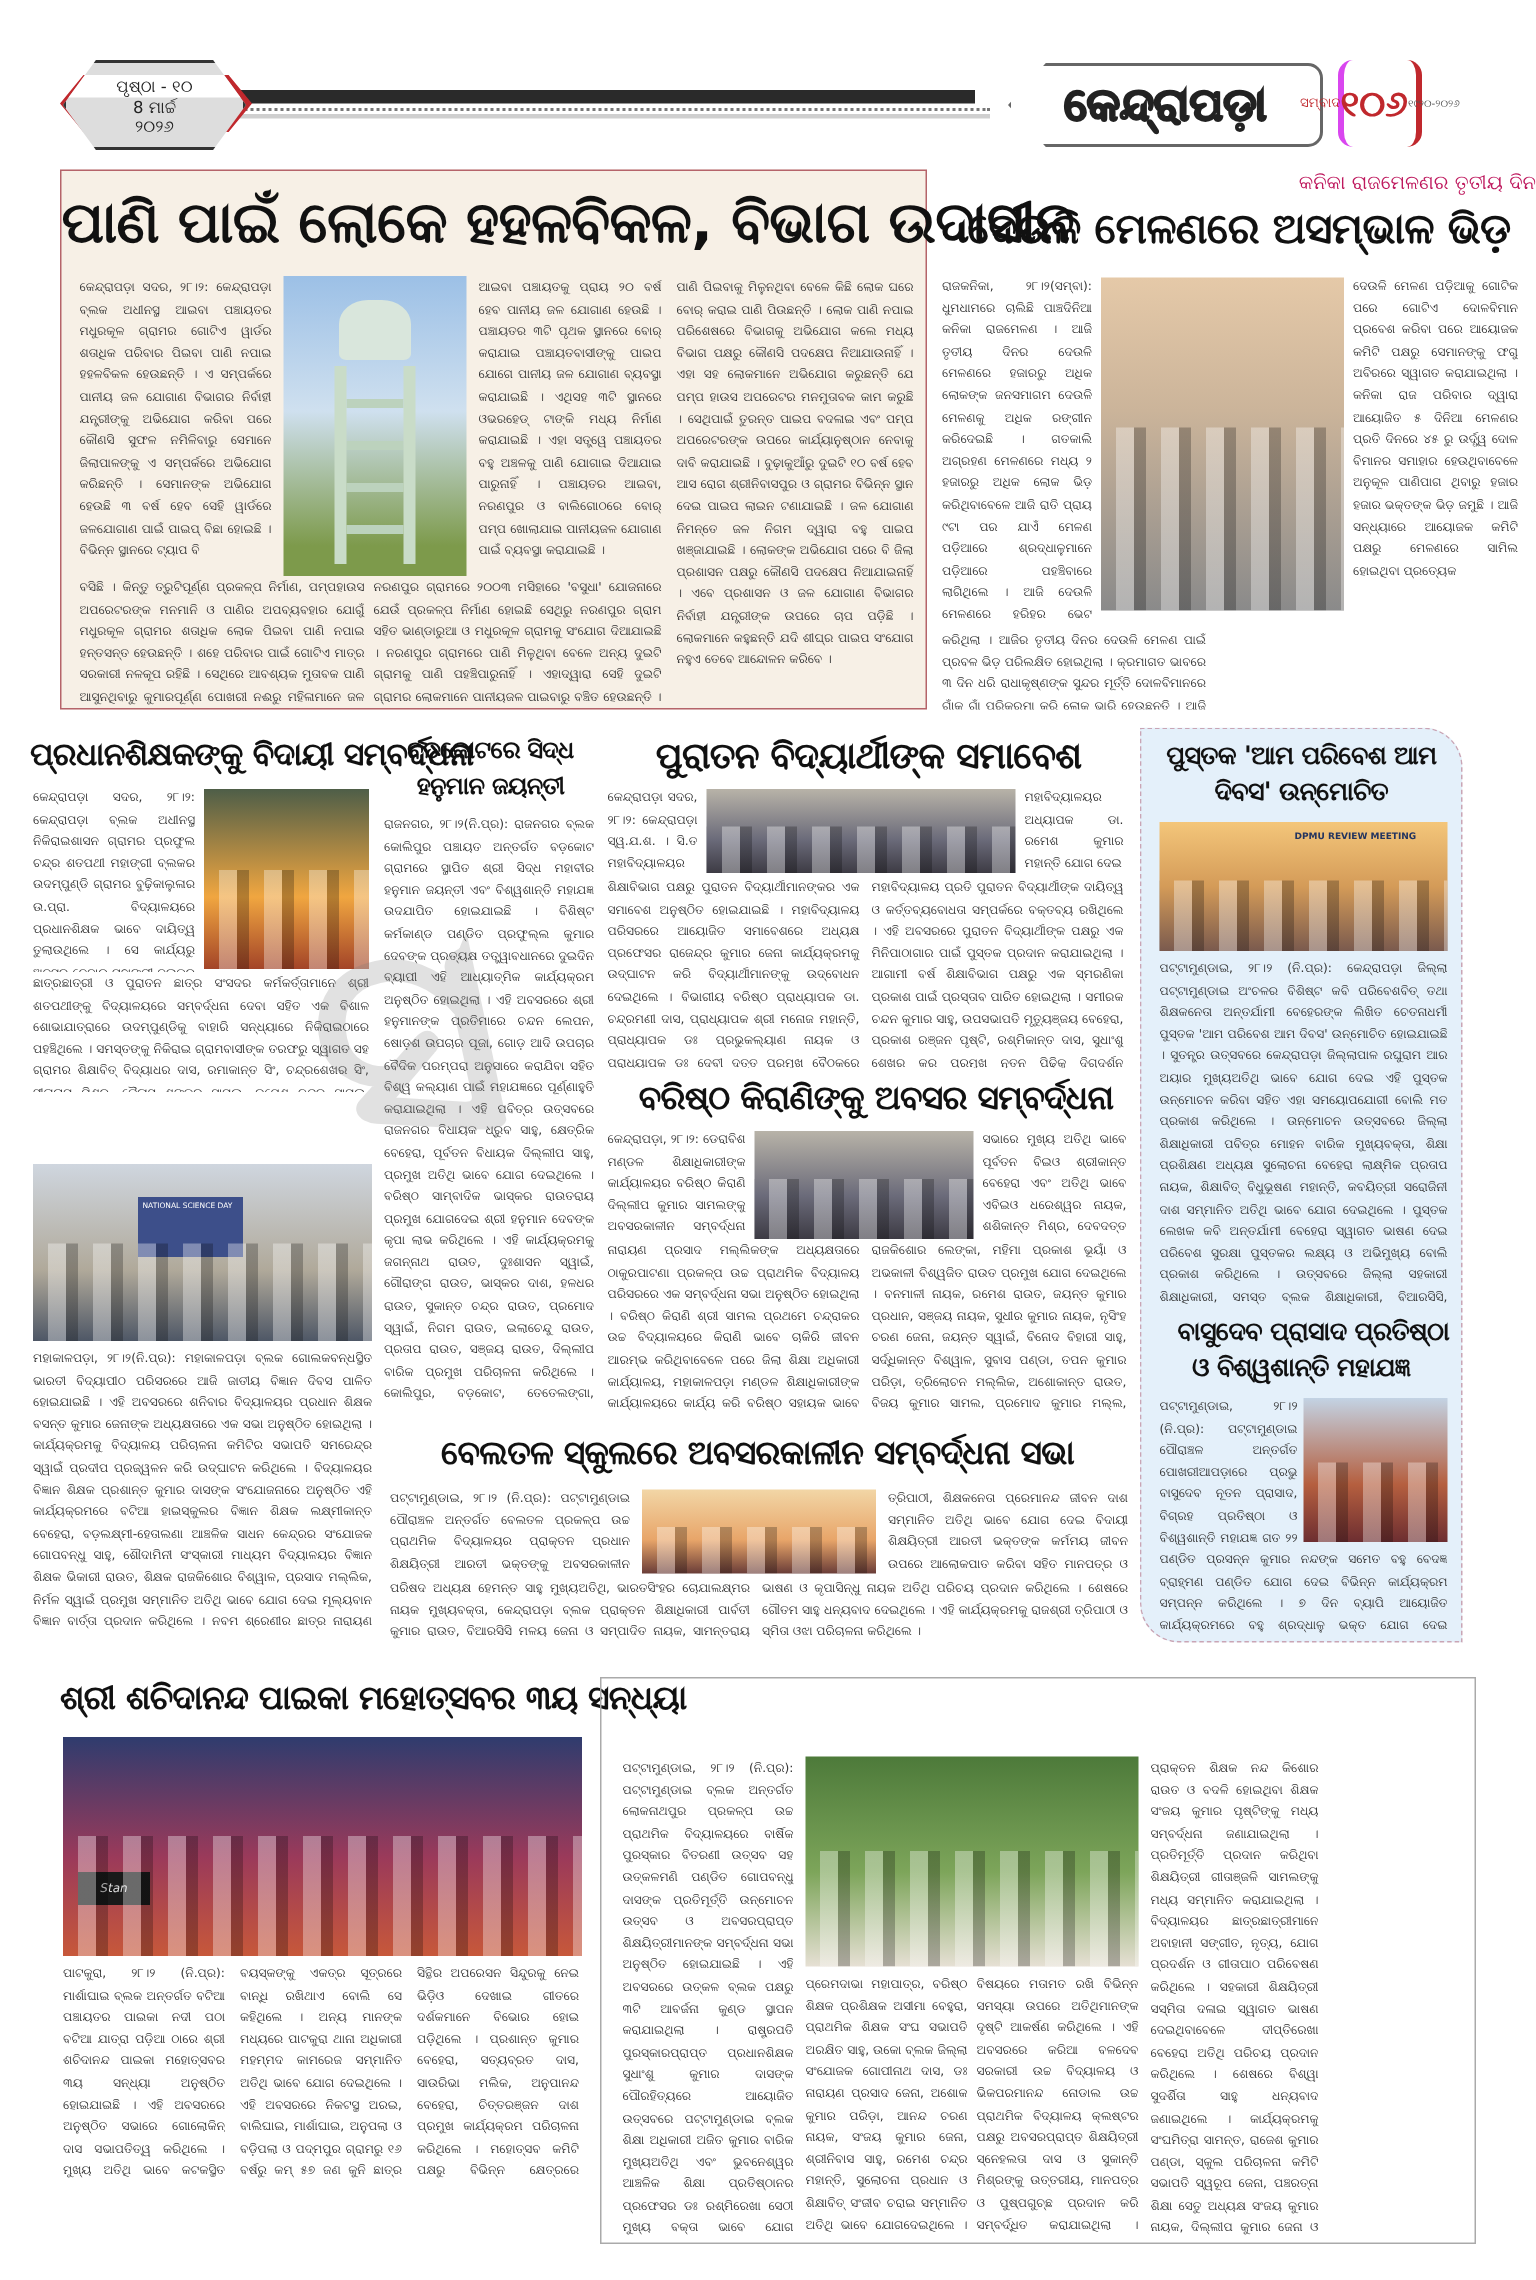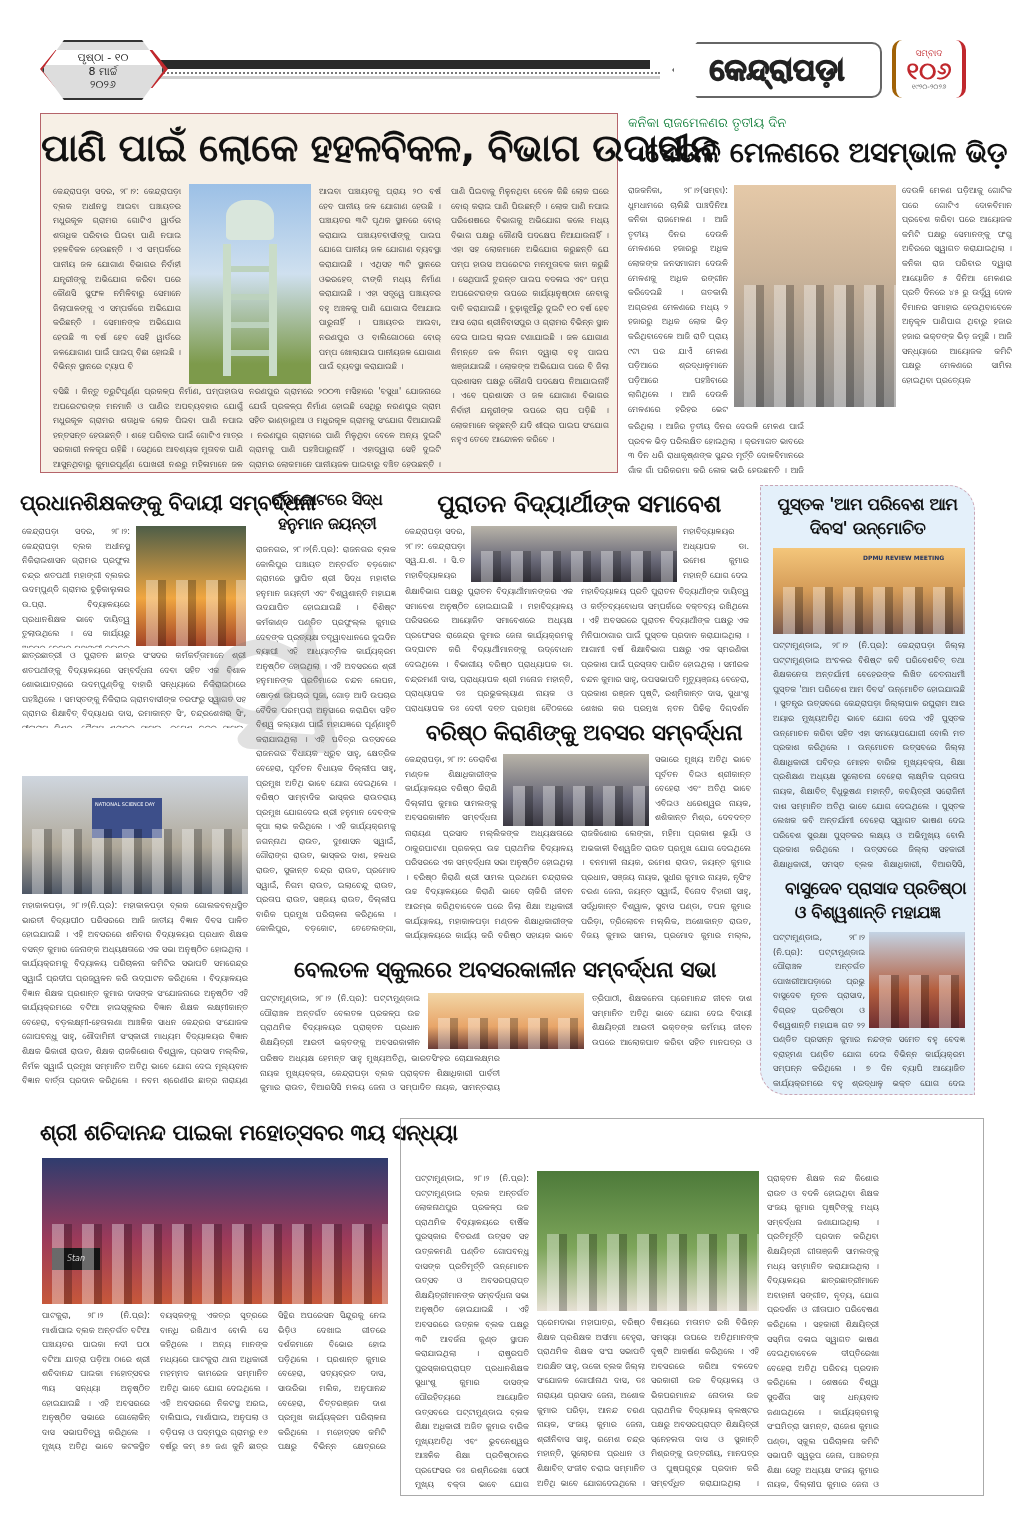--- a/index.html
+++ b/index.html
@@ -8,29 +8,29 @@
 .abs{position:absolute}
 
 .mast-line{left:160px;top:60px;width:490px;height:9px;background:#2a2a2a}
 .mast-dots{left:160px;top:72px;width:500px;height:3px;border-top:2px dotted #777}
 .mast-gray{left:160px;top:76px;width:500px;height:3px;background:#cfcfcf}
 .pagebadge{left:42px;top:40px;width:122px;height:60px;background:#ddd;border:2px solid #333;clip-path:polygon(18% 0,82% 0,100% 50%,82% 100%,18% 100%,0 50%);display:flex;flex-direction:column;align-items:center;justify-content:center;font-size:11px;line-height:13px;text-align:center}
 .pagebadge-red-l{left:40px;top:50px;width:26px;height:38px;background:#c0282d;clip-path:polygon(60% 0,100% 0,40% 50%,100% 100%,60% 100%,0 50%)}
 .pagebadge-red-r{left:142px;top:50px;width:26px;height:38px;background:#c0282d;clip-path:polygon(0 0,40% 0,100% 50%,40% 100%,0 100%,60% 50%)}
 .pagebadge .top{background:#fff;width:100%;padding:1px 0}
 .section-tag{left:672px;top:42px;width:210px;height:56px;border:2px solid #666;border-radius:4px 10px 10px 4px;clip-path:polygon(12% 0,100% 0,100% 100%,12% 100%,0 50%);display:flex;align-items:center;justify-content:center;font-size:30px;font-weight:bold;color:#fff;-webkit-text-stroke:1.5px #222;background:#fff}
-.anniv{left:892px;top:40px;width:74px;height:58px;border-left:4px solid #a16207;border-right:4px solid #c0282d;border-radius:10px;display:flex;flex-direction:column;align-items:center;justify-content:center;color:#c0282d;font-size:9px}
+.anniv{left:892px;top:40px;width:56px;height:58px;border-left:4px solid #d946ef;border-right:4px solid #c0282d;border-radius:10px;display:flex;flex-direction:row;align-items:center;justify-content:center;color:#c0282d;font-size:9px}
 .anniv .big{font-size:24px;font-weight:bold;line-height:24px}
 
 .box{position:absolute}
 .boxed{border:1px solid #b5646a}
 .beige{background:#f7f0e6}
 .bluebox{background:#e4f0fa;border:1px dashed #c9a5b5;border-radius:0 26px 0 26px}
 .headline{font-weight:bold;color:#111;white-space:nowrap;text-align:center;letter-spacing:-0.5px}
-.kicker{font-size:13px;color:#15803d;text-align:left}
+.kicker{font-size:13px;color:#be185d;text-align:right}
 .col{font-size:8.2px;line-height:14.6px;color:#333;text-align:justify;overflow:hidden}
 .photo{position:absolute;overflow:hidden}
 .ph-tank{background:linear-gradient(#9cc0e6 0,#cfe0ef 45%,#7d9a4b 90%)}
 .tank-top{position:absolute;left:30%;top:8%;width:40%;height:20%;background:#d9e6dc;border-radius:40% 40% 10% 10%}
 .tank-legs{position:absolute;left:28%;top:30%;width:44%;height:66%;border-left:8px solid #c9dcc8;border-right:8px solid #c9dcc8;background:repeating-linear-gradient(#0000 0 22px,#bcd2bd 22px 28px)}
 .ph-rath{background:linear-gradient(#e5c9a8,#cbb49a 40%,#8a8a8a)}
 .ph-festival{background:linear-gradient(#4e5e48,#f0a640 60%,#a34428)}
 .ph-class{background:linear-gradient(#cfd6df,#b0a99a 60%,#4e5766)}
 .ph-group{background:linear-gradient(#b8b3a8,#6b6b7a 60%,#3d3b44)}
 .ph-meet{background:linear-gradient(#f4c67a,#d49b58 50%,#7a5a4e)}
@@ -151,20 +151,21 @@
 </div>
 
 <div class="box" style="left:256px;top:955px;width:498px;height:140px">
   <div class="headline" style="position:absolute;left:0;right:0;top:0;font-size:22px;line-height:30px">ବେଲତଳ ସ୍କୁଲରେ ଅବସରକାଳୀନ ସମ୍ବର୍ଦ୍ଧନା ସଭା</div>
   <div class="col" style="position:absolute;left:4px;top:36px;width:160px;height:60px">ପଟ୍ଟାମୁଣ୍ଡାଇ, ୨୮।୨ (ନି.ପ୍ର): ପଟ୍ଟାମୁଣ୍ଡାଇ ପୌରାଞ୍ଚଳ ଅନ୍ତର୍ଗତ ବେଲତଳ ପ୍ରକଳ୍ପ ଉଚ୍ଚ ପ୍ରାଥମିକ ବିଦ୍ୟାଳୟର ପ୍ରାକ୍ତନ ପ୍ରଧାନ ଶିକ୍ଷୟିତ୍ରୀ ଆରତୀ ଭକ୍ତଙ୍କୁ ଅବସରକାଳୀନ ସମ୍ବର୍ଦ୍ଧନା ଜ୍ଞାପନ କରାଯାଇଛି । ପ୍ରଧାନଶିକ୍ଷକ ବିଶ୍ୱରଞ୍ଜନ ଦାଶଙ୍କ ପୌରହିତ୍ୟରେ ଆୟୋଜିତ ସମ୍ବର୍ଦ୍ଧନା ସଭାରେ ପଟ୍ଟାମୁଣ୍ଡାଇ ପୌର</div>
   <div class="photo ph-stage" style="left:172px;top:38px;width:156px;height:56px">
       <div class="people"></div>
     </div>
   <div class="col" style="position:absolute;left:336px;top:36px;width:160px;height:60px">ତ୍ରିପାଠୀ, ଶିକ୍ଷକନେତା ପ୍ରେମାନନ୍ଦ ଜୀବନ ଦାଶ ସମ୍ମାନିତ ଅତିଥି ଭାବେ ଯୋଗ ଦେଇ ବିଦାୟୀ ଶିକ୍ଷୟିତ୍ରୀ ଆରତୀ ଭକ୍ତଙ୍କ କର୍ମମୟ ଜୀବନ ଉପରେ ଆଲୋକପାତ କରିବା ସହିତ ମାନପତ୍ର ଓ ଉପଢୌକନ ପ୍ରଦାନ କରି ବିଦାୟ ସମ୍ବର୍ଦ୍ଧନା ଜ୍ଞାପନ କରିଥିଲେ । ସହକାରୀ ଶିକ୍ଷୟିତ୍ରୀ ରତ୍ନା ଦାସ ସ୍ୱାଗତ</div>
   <div class="col" style="position:absolute;left:4px;top:96px;width:240px;height:42px">ପରିଷଦ ଅଧ୍ୟକ୍ଷ ହେମନ୍ତ ସାହୁ ମୁଖ୍ୟଅତିଥି, ଭାରତସିଂହର ଚୋଯାଲକ୍ଷ୍ମର ନାୟକ ମୁଖ୍ୟବକ୍ତା, କେନ୍ଦ୍ରାପଡ଼ା ବ୍ଲକ ପ୍ରାକ୍ତନ ଶିକ୍ଷାଧିକାରୀ ପାର୍ବତୀ କୁମାର ରାଉତ, ବିଆରସିସି ମଳୟ ଜେନା ଓ ସମ୍ପାଦିତ ନାୟକ, ସାମନ୍ତରାୟ ଗୋପାଳ</div>
+  <div class="col" style="position:absolute;left:252px;top:96px;width:244px;height:42px">ଭାଷଣ ଓ କୃପାସିନ୍ଧୁ ନାୟକ ଅତିଥି ପରିଚୟ ପ୍ରଦାନ କରିଥିଲେ । ଶେଷରେ ଗୌତମ ସାହୁ ଧନ୍ୟବାଦ ଦେଇଥିଲେ । ଏହି କାର୍ଯ୍ୟକ୍ରମକୁ ରାଜଶ୍ରୀ ତ୍ରିପାଠୀ ଓ ସ୍ମିତା ଓଝା ପରିଚାଳନା କରିଥିଲେ ।</div>
 </div>
 
 <div class="box" style="left:40px;top:1118px;width:350px;height:340px">
   <div class="headline" style="position:absolute;left:0;right:0;top:0;font-size:22px;line-height:30px">ଶ୍ରୀ ଶଚିଦାନନ୍ଦ ପାଇକା ମହୋତ୍ସବର ୩ୟ ସନ୍ଧ୍ୟା</div>
   <div class="photo ph-event" style="left:2px;top:40px;width:346px;height:146px">
     <div style="position:absolute;left:10px;top:90px;width:48px;height:22px;background:#1a1a1a;color:#ddd;font-size:8px;font-style:italic;text-align:center;line-height:22px">Stan</div>
     <div class="people"></div>
   </div>
   <div class="col" style="position:absolute;left:2px;top:190px;width:108px;height:148px">ପାଟକୁରା, ୨୮।୨ (ନି.ପ୍ର): ମାର୍ଶାଘାଇ ବ୍ଲକ ଅନ୍ତର୍ଗତ ବଟିଆ ପଞ୍ଚାୟତର ପାଇକା ନଦୀ ପଠା ବଟିଆ ଯାତ୍ରା ପଡ଼ିଆ ଠାରେ ଶ୍ରୀ ଶଚିଦାନନ୍ଦ ପାଇକା ମହୋତ୍ସବର ୩ୟ ସନ୍ଧ୍ୟା ଅନୁଷ୍ଠିତ ହୋଇଯାଇଛି । ଏହି ଅବସରରେ ଅନୁଷ୍ଠିତ ସଭାରେ ଗୋଲୋକିନ୍ ଦାସ ସଭାପତିତ୍ୱ କରିଥିଲେ । ମୁଖ୍ୟ ଅତିଥି ଭାବେ କଟକସ୍ଥିତ ଅର୍ମାନ ହସପିଟାଲର ପରିଚାଳନା ନିର୍ଦ୍ଦେଶକ ରଞ୍ଜନ କୁମାର ବେହେରା ଯୋଗଦେଇ ମହୋତ୍ସବ ଭାଇଚାରା ଓ କଳା ପରମ୍ପରା ବୃଦ୍ଧି କରିଥାଏ ବୋଲି କହିଥିଲେ । ମହୋତ୍ସବ ମାଧ୍ୟମରେ କିଶୋର, ଯୁବକ ଓ</div>
   <div class="col" style="position:absolute;left:120px;top:190px;width:108px;height:148px">ବୟସ୍କଙ୍କୁ ଏକତ୍ର ସୂତ୍ରରେ ବାନ୍ଧି ରଖିଥାଏ ବୋଲି ସେ କହିଥିଲେ । ଅନ୍ୟ ମାନଙ୍କ ମଧ୍ୟରେ ପାଟକୁରା ଥାନା ଅଧିକାରୀ ମହମ୍ମଦ କାମରେଜ ସମ୍ମାନିତ ଅତିଥି ଭାବେ ଯୋଗ ଦେଇଥିଲେ । ଏହି ଅବସରରେ ନିକଟସ୍ଥ ଅରଇ, ବାଲିଘାଇ, ମାର୍ଶାଘାଇ, ଅନୁପଲା ଓ ବଡ଼ିପଲା ଓ ପଦ୍ମପୁର ଗ୍ରାମରୁ ୧୬ ବର୍ଷରୁ କମ୍ ୫୭ ଜଣ କୁନି ଛାତ୍ର ଛାତ୍ରୀ ମାନଙ୍କ ମଧ୍ୟରେ ସାଧାରଣ ଜ୍ଞାନ ପ୍ରତିଯୋଗିତା କରାଯାଇଥିଲା । ସନ୍ଧ୍ୟାରେ ଚୌଦ୍ୱାରରୁ ଆସିଥିବା ଅର୍କେଷ୍ଟ୍ରା ଗ୍ରୁପ୍ ଦ୍ୱାରା ସାଂସ୍କୃତିକ କାର୍ଯ୍ୟକ୍ରମ ଅନୁଷ୍ଠିତ କରାଯାଇଥିଲା ।</div>

